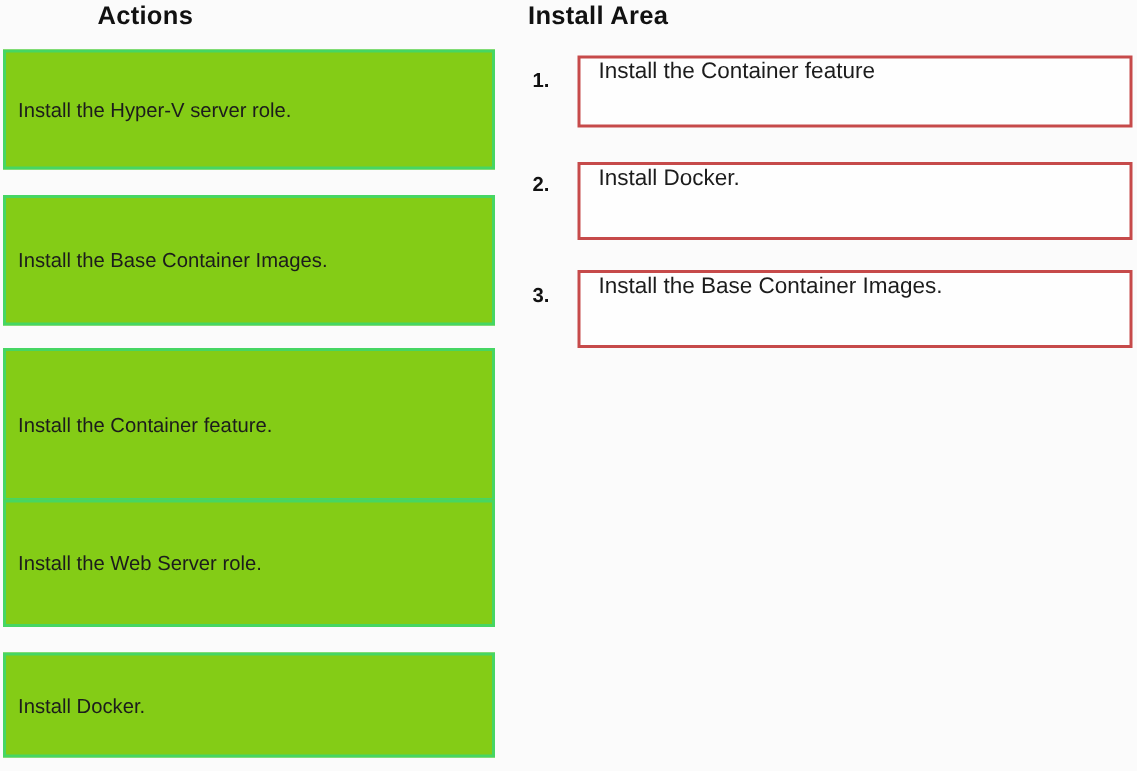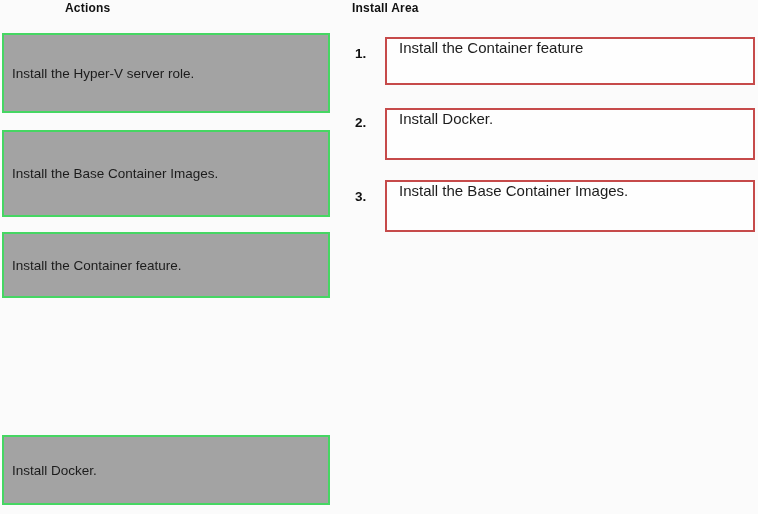--- a/index.html
+++ b/index.html
@@ -10,45 +10,45 @@
   }
   .screen {
     position: relative;
     width: 758px;
     height: 514px;
     background: #fbfbfb;
     overflow: hidden;
   }
   .col-title {
     position: absolute;
-    font-size: 12px;
+    font-size: 17px;
     font-weight: bold;
     color: #111;
     letter-spacing: 0.2px;
   }
   .actions-title { left: 65px; top: 1px; }
   .answer-title  { left: 352px; top: 1px; }
 
   .action-card {
     position: absolute;
     left: 2px;
     width: 328px;
     border: 2px solid #46d663;
-    background: #a3a3a3;
+    background: #84cc16;
     box-sizing: border-box;
     display: flex;
     align-items: center;
     padding-left: 8px;
     font-size: 13.5px;
     color: #1c1c1c;
     cursor: move;
   }
   .action-1 { top: 33px;  height: 80px; }
   .action-2 { top: 130px; height: 87px; }
-  .action-3 { top: 232px; height: 66px; text-align: center; }
+  .action-3 { top: 232px; height: 102px; text-align: center; }
   .action-4 { top: 333px; height: 85px; }
   .action-5 { top: 435px; height: 70px; }
 
   .answer-num {
     position: absolute;
     left: 355px;
     width: 24px;
     font-size: 13.5px;
     font-weight: bold;
     color: #111;
@@ -87,20 +87,23 @@
   </div>
 
   <div class="action-card action-2">
     <span>Install the Base Container Images.</span>
   </div>
 
   <div class="action-card action-3">
     <span>Install the Container feature.</span>
   </div>
 
+  <div class="action-card action-4">
+    <span>Install the Web Server role.</span>
+  </div>
 
   <div class="action-card action-5">
     <span>Install Docker.</span>
   </div>
 
   <div class="col-title answer-title">Install Area</div>
 
   <div class="answer-num num-1">1.</div>
   <div class="answer-slot slot-1">
     <span>Install the Container feature</span>

